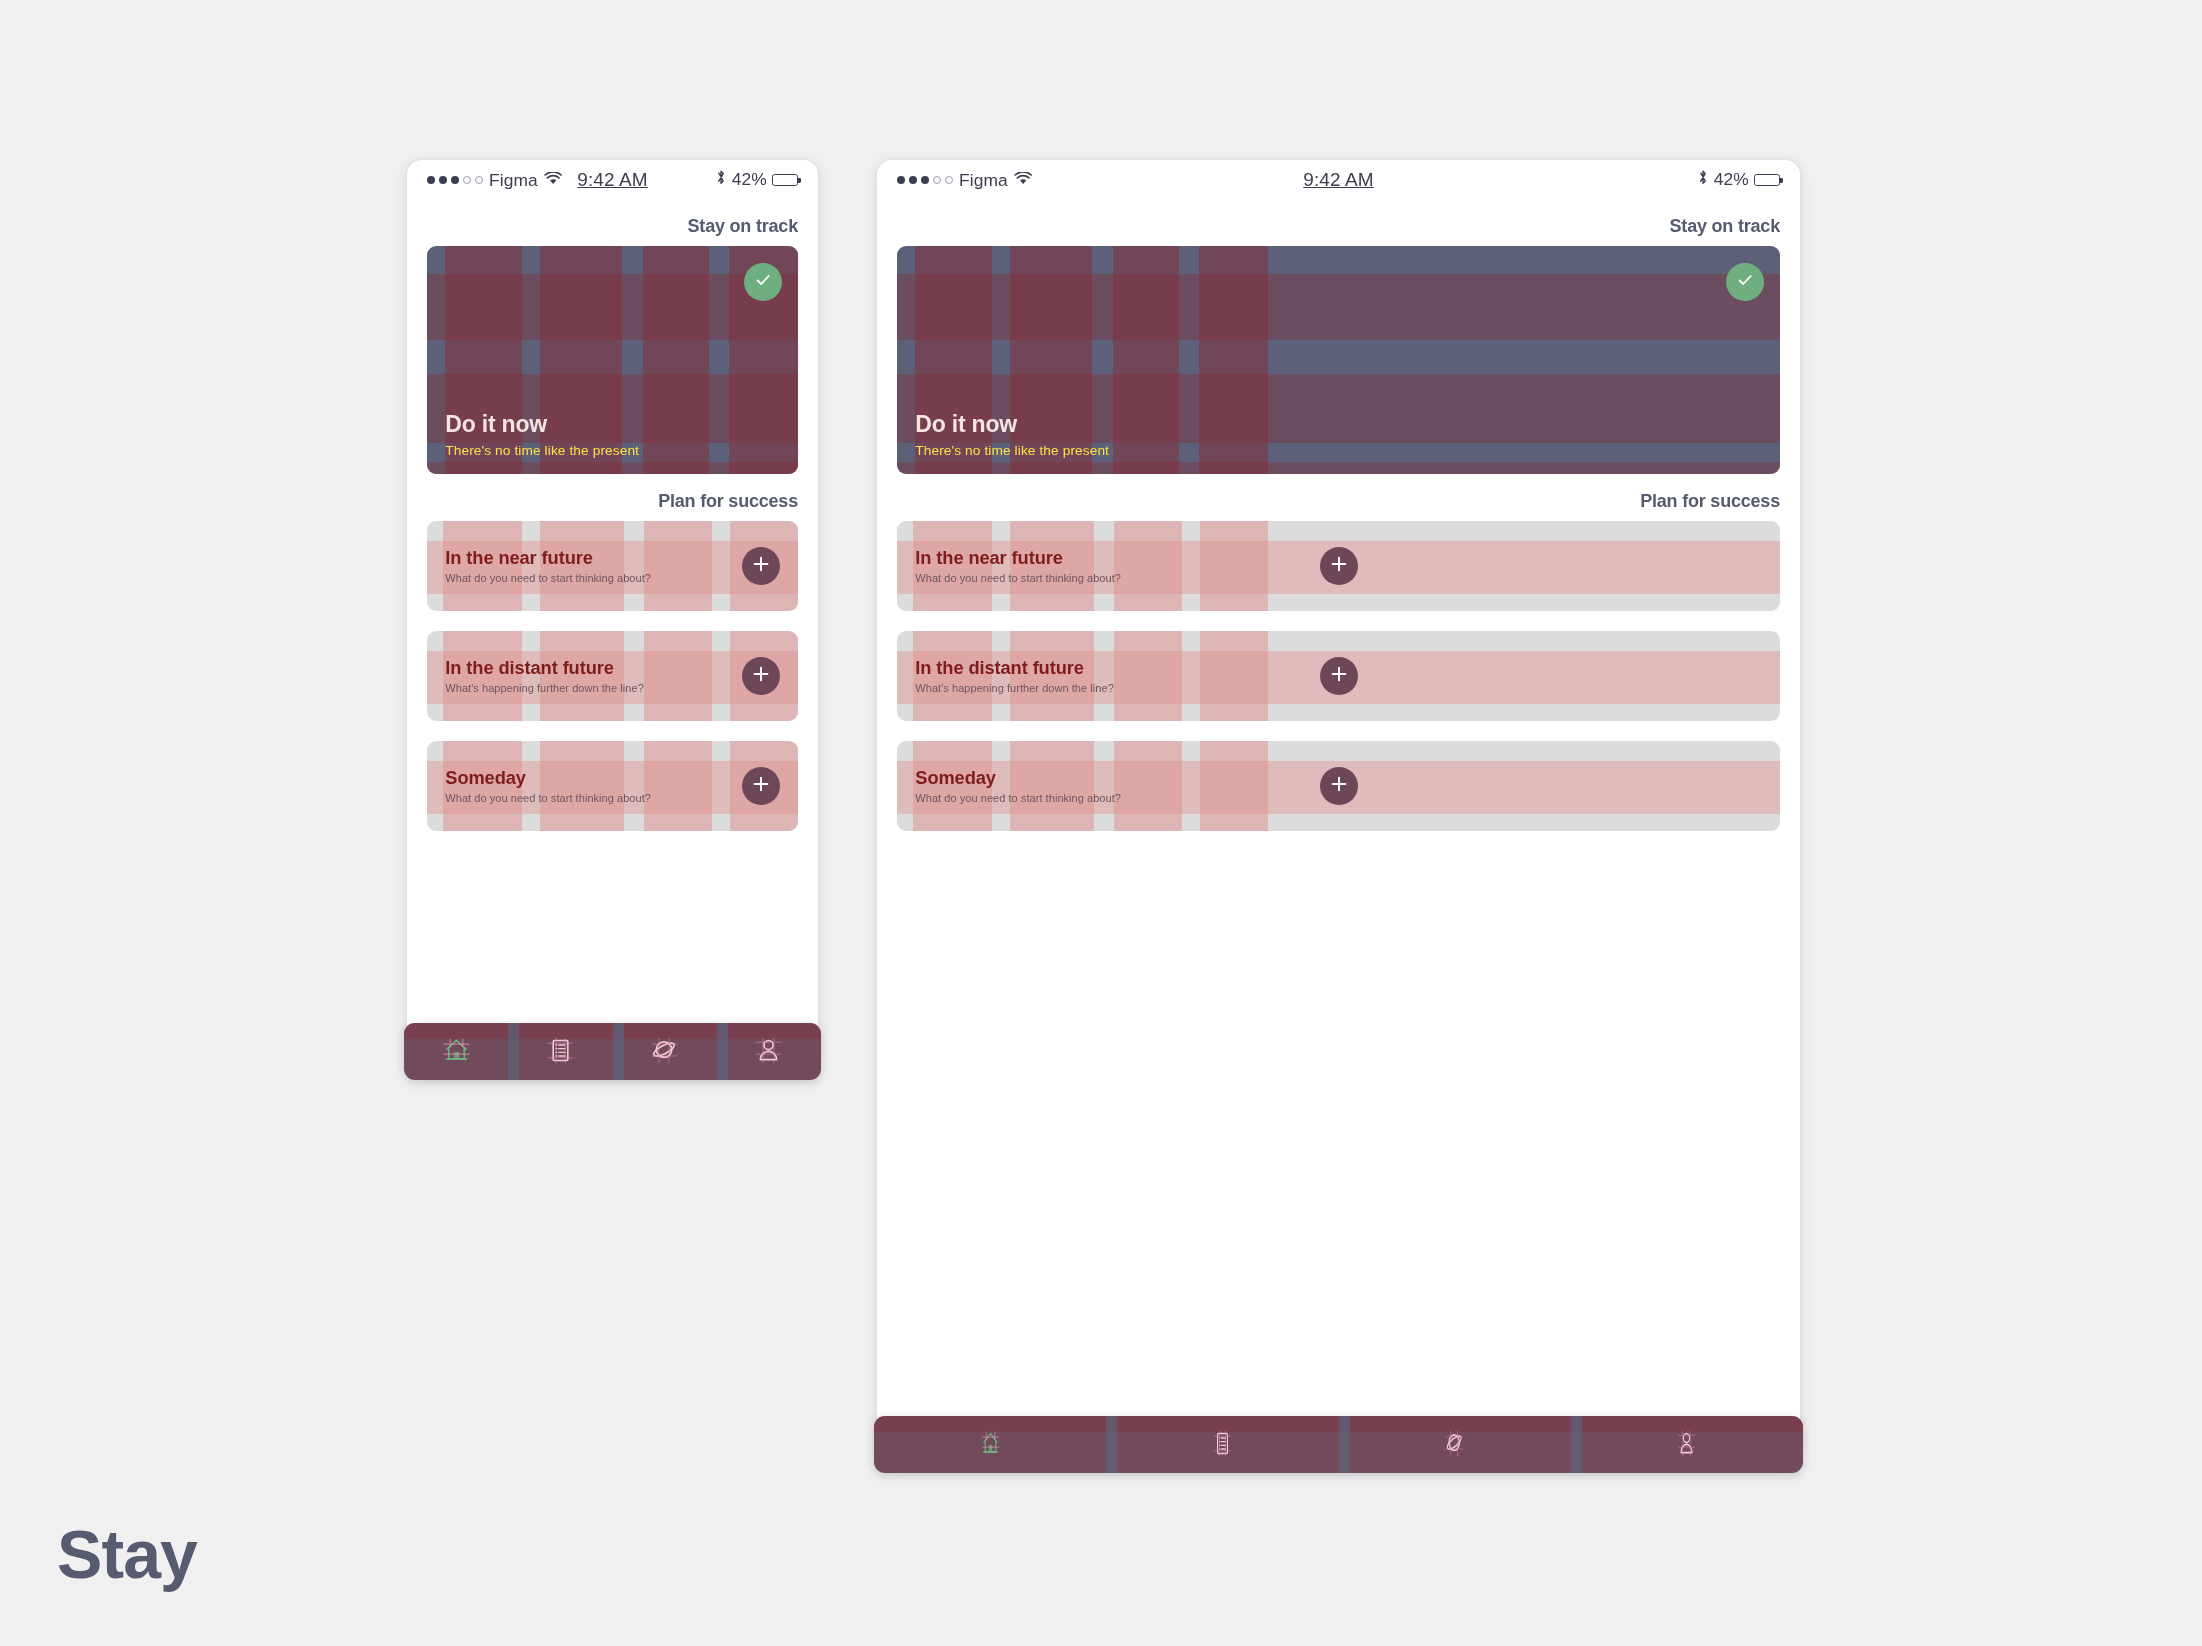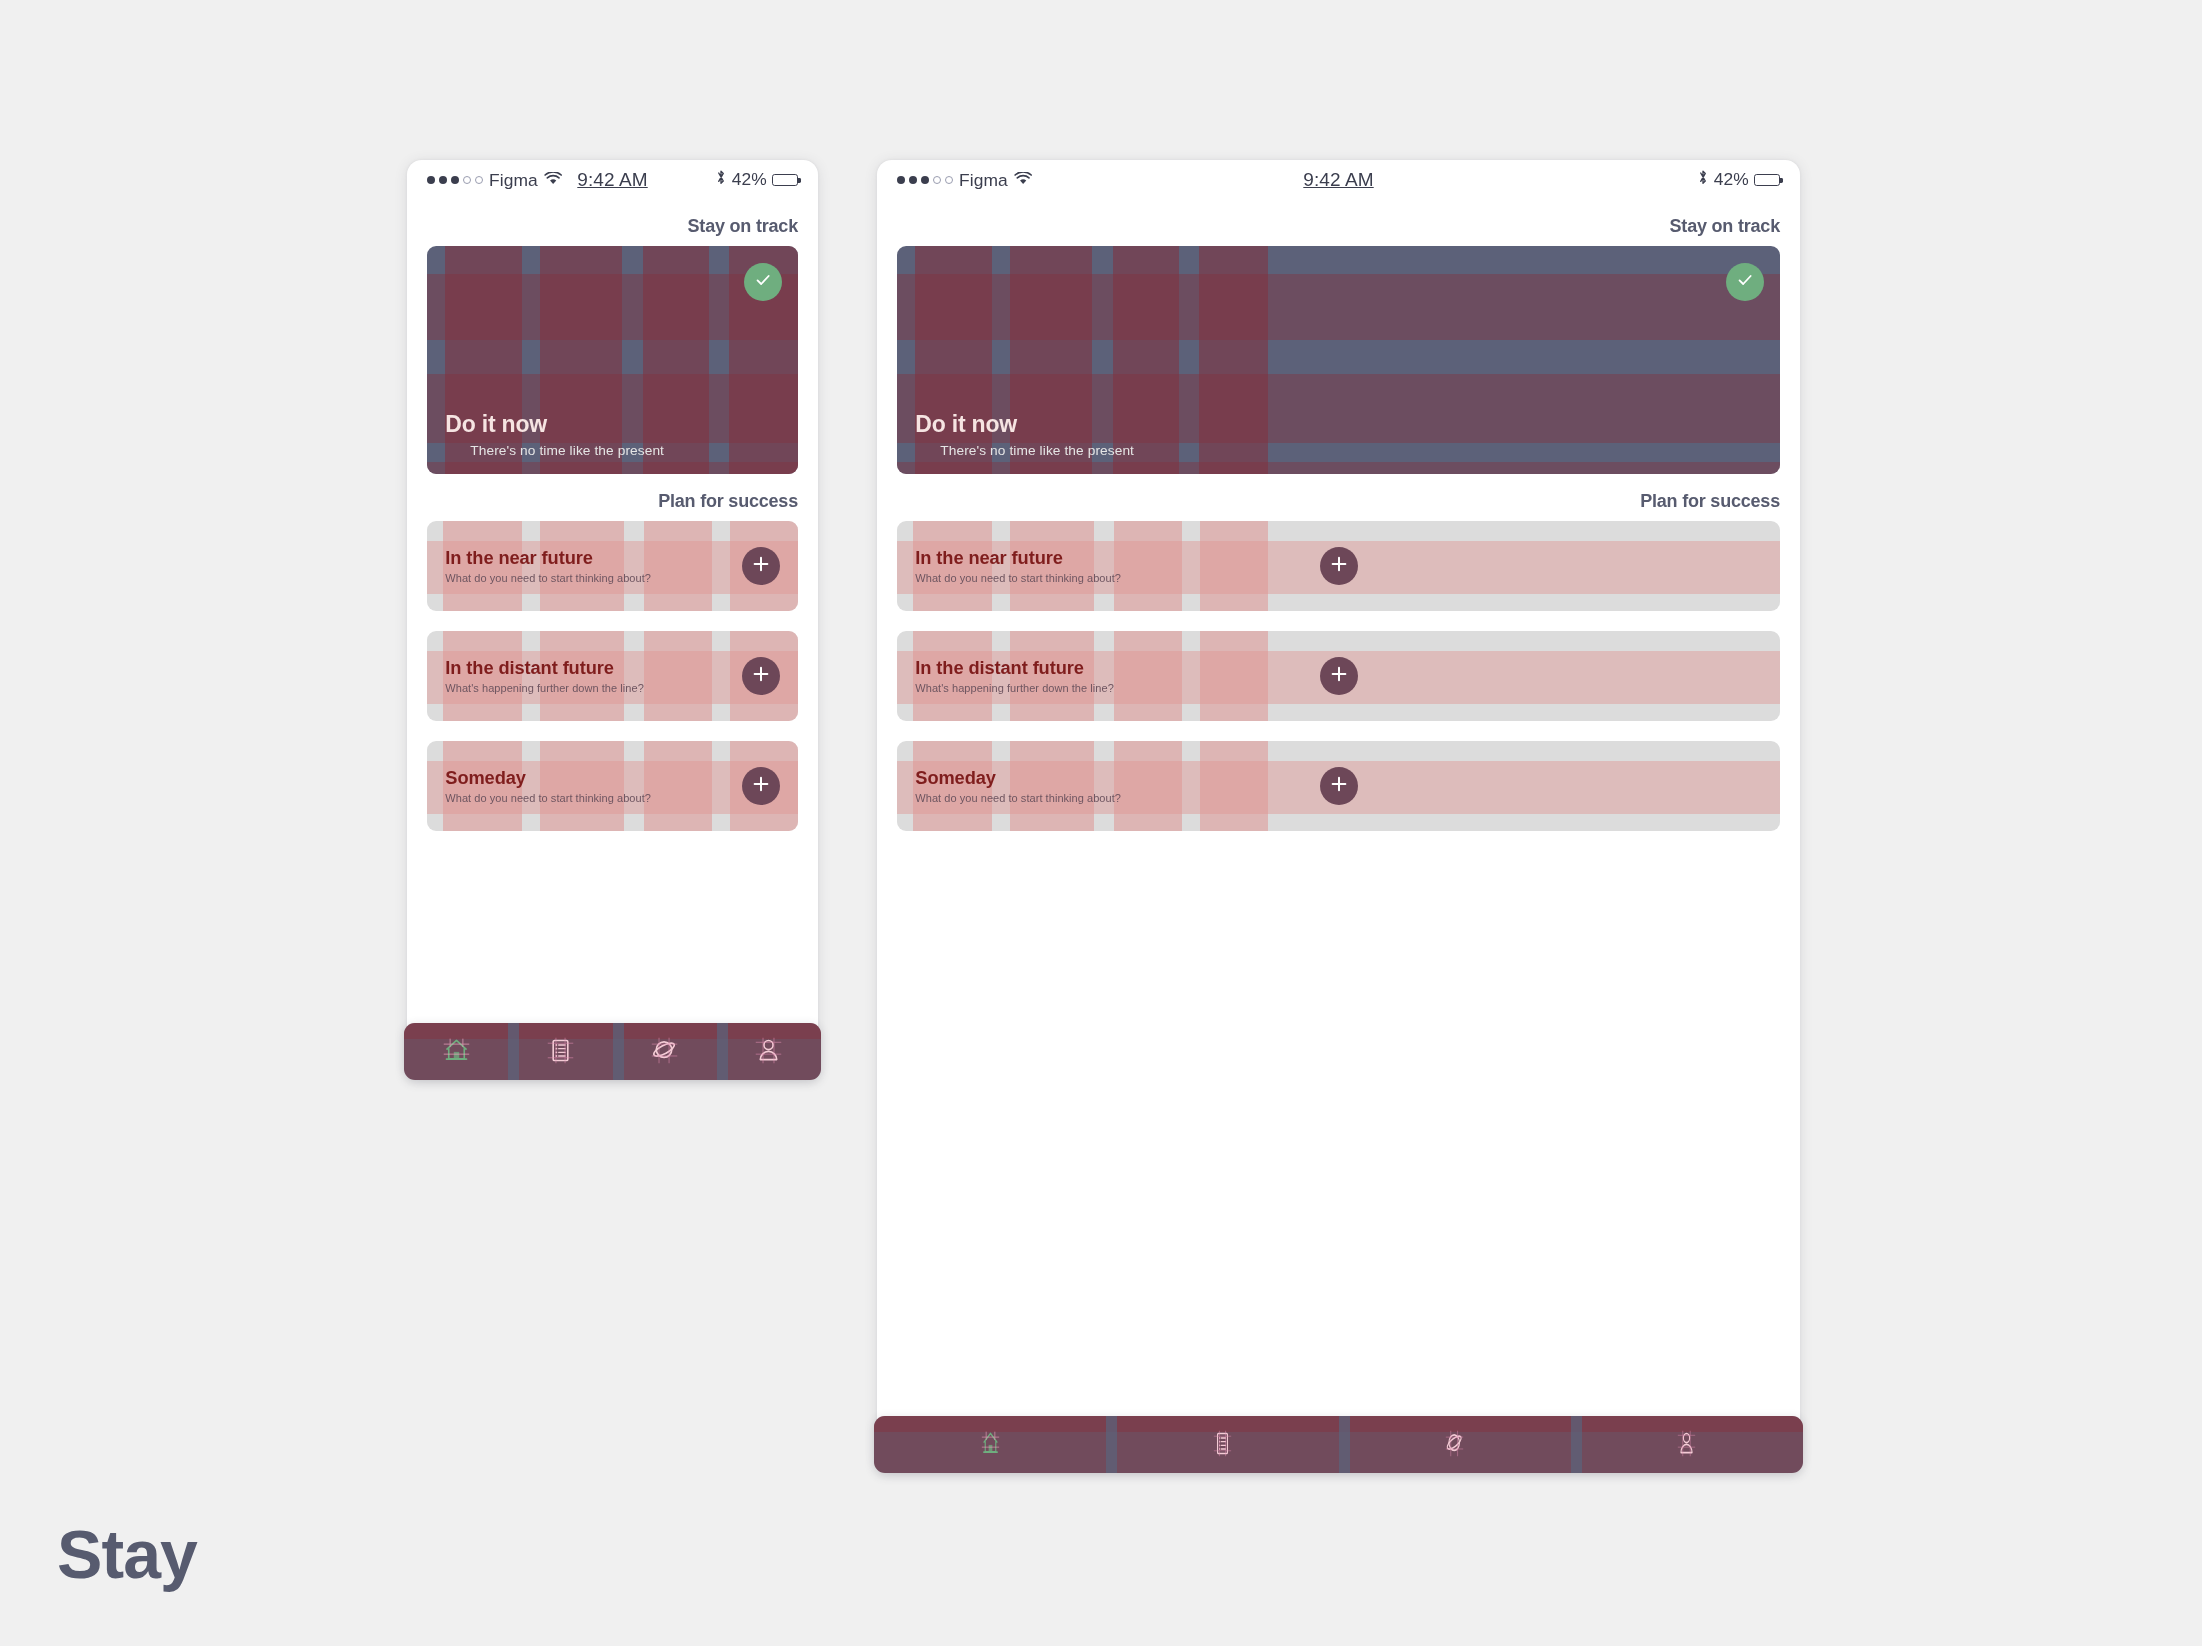--- a/index.html
+++ b/index.html
@@ -114,21 +114,21 @@
   }
   .hero-text {
     position: absolute;
     left: 18.3px; bottom: 16.4px;
     z-index: 4;
   }
   .hero-title {
     font-size: 23px; font-weight: bold; color: #f6e4e2;
     letter-spacing: -0.2px; margin-bottom: 5px;
   }
-  .hero-sub { font-size: 13.7px; color: #e5e5e5; letter-spacing: 0.1px; padding-left: 25px; }
+  .hero-sub { font-size: 13.7px; color: #fde047; letter-spacing: 0.1px; }
 
   .check-btn {
     position: absolute;
     top: 16.4px; right: 16.4px;
     width: 38px; height: 38px;
     border-radius: 50%;
     background: #6fae7f;
     display: flex; align-items: center; justify-content: center;
     z-index: 5;
     border: none; cursor: pointer;

